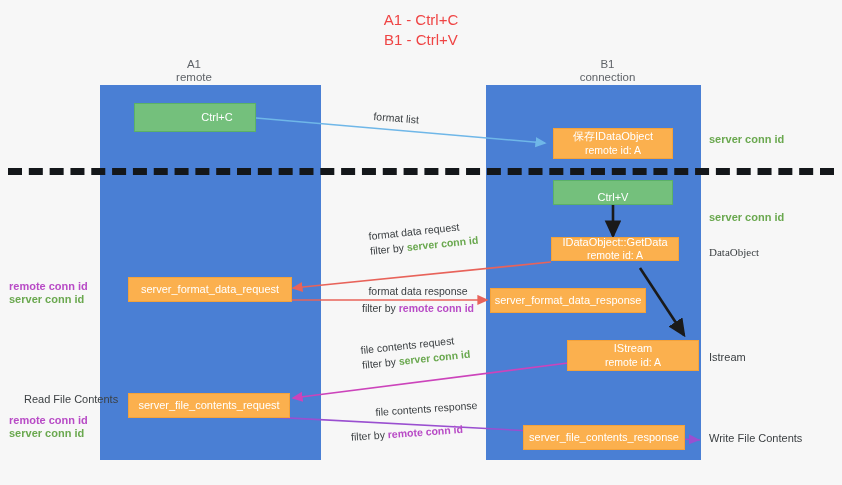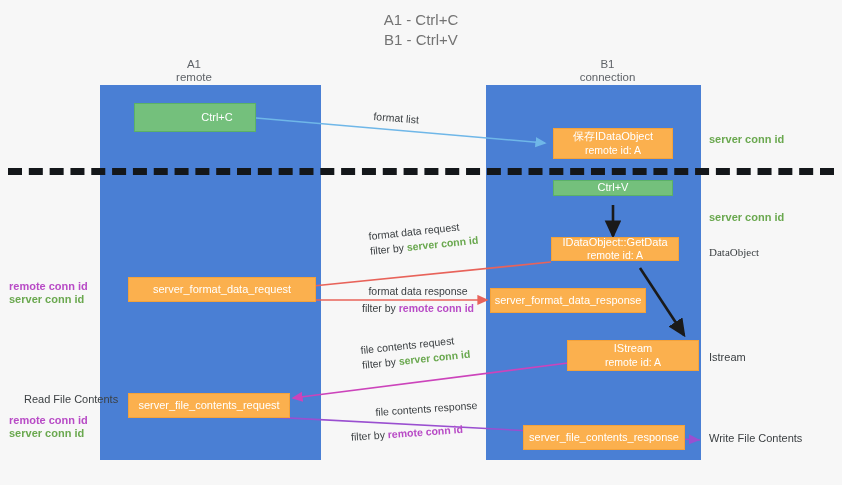--- a/index.html
+++ b/index.html
@@ -9,21 +9,21 @@
     font-family:"Liberation Sans","DejaVu Sans",sans-serif;
     position:relative;overflow:hidden;
     color:#3c4043;
   }
   #stage{position:absolute;left:0;top:0;width:842px;height:485px;}
   .abs{position:absolute;}
 
   
   #title{
     left:0;top:10px;width:842px;text-align:center;
-    font-size:15px;line-height:20px;color:#737373;
+    font-size:15px;line-height:20px;color:#ef4444;
   }
 
   
   .col-head{
     text-align:center;font-size:11.5px;line-height:13px;color:#5f6368;
   }
 
   
   .lane{background:#4a7fd4;}
 
@@ -121,35 +121,35 @@
 
   <div class="abs box green" style="left:134px;top:103px;width:122px;height:29px;padding-left:44px;">
     <span>Ctrl+C</span>
   </div>
 
   <div class="abs box orange" style="left:553px;top:128px;width:120px;height:31px;">
     <span>保存IDataObject</span>
     <span class="l2">remote id: A</span>
   </div>
 
-  <div class="abs box green" style="left:553px;top:180px;width:120px;height:16px;">
+  <div class="abs box green" style="left:553px;top:180px;width:120px;height:25px;justify-content:flex-end;">
     <span>Ctrl+V</span>
   </div>
 
   <div class="abs box orange" style="left:551px;top:237px;width:128px;height:24px;">
     <span>IDataObject::GetData</span>
     <span class="l2">remote id: A</span>
   </div>
 
   <div class="abs box orange" style="left:567px;top:340px;width:132px;height:31px;">
     <span>IStream</span>
     <span class="l2">remote id: A</span>
   </div>
 
-  <div class="abs box orange" style="left:128px;top:277px;width:188px;height:25px;">
+  <div class="abs box orange" style="left:128px;top:277px;width:164px;height:25px;">
     <span>server_format_data_request</span>
   </div>
 
   <div class="abs box orange" style="left:490px;top:288px;width:156px;height:25px;">
     <span>server_format_data_response</span>
   </div>
 
   <div class="abs box orange" style="left:128px;top:393px;width:162px;height:25px;">
     <span>server_file_contents_request</span>
   </div>

